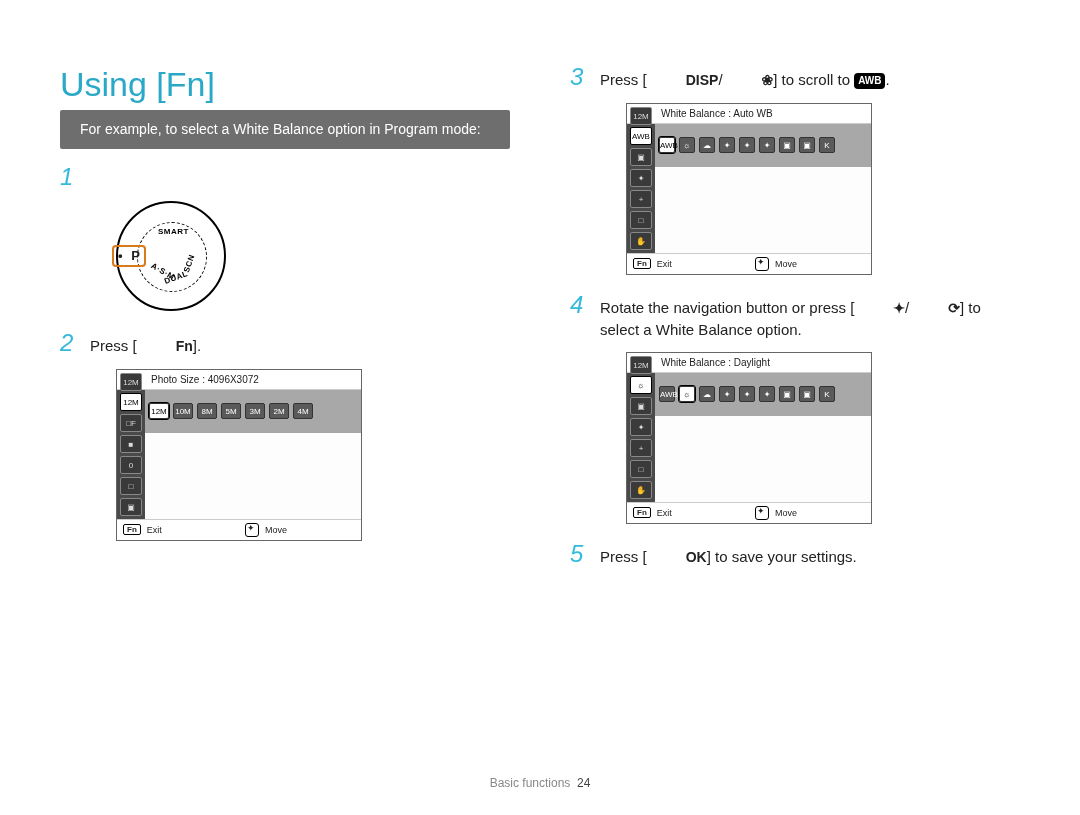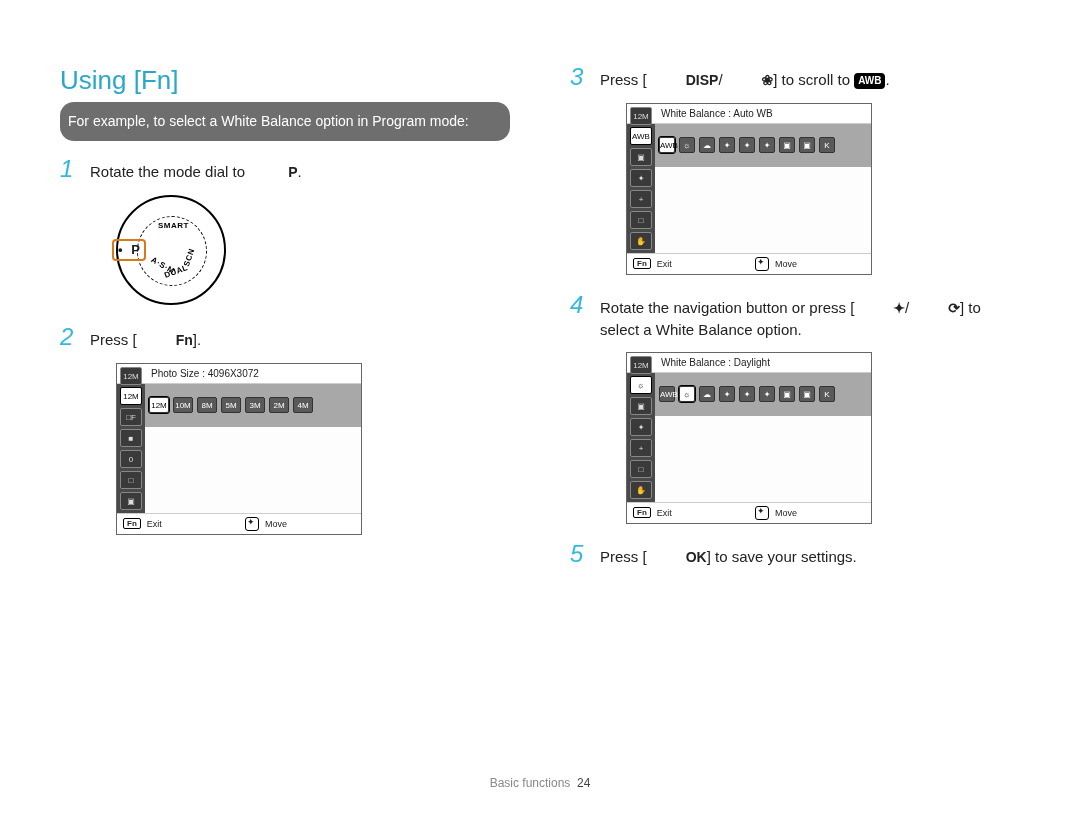--- a/index.html
+++ b/index.html
@@ -29,34 +29,34 @@
     display: flex;
     gap: 60px;
     margin-top: 10px;
   }
   .col {
     width: 450px;
   }
   h2.section-title {
     color: #2aa8c7;
     font-weight: 400;
-    font-size: 26px;
+    font-size: 34px;
     margin: 0 0 6px 0;
   }
   p.intro {
     font-size: 14px;
     margin: 0 0 16px 0;
     line-height: 1.35;
   }
   .example-pill {
     background: #6e6e6e;
     color: #fff;
-    border-radius: 14px;
+    border-radius: 2px;
     font-size: 14px;
-    padding: 10px 8px;
+    padding: 10px 20px;
     margin-bottom: 16px;
     line-height: 1.35;
   }
   .step {
     display: flex;
     align-items: flex-start;
     gap: 10px;
     margin-bottom: 12px;
   }
   .step-num {
@@ -285,23 +285,20 @@
 
     <div class="col">
 
       <h2 class="section-title">Using [Fn]</h2>
 
 
       <div class="example-pill">For example, to select a White Balance option in Program mode:</div>
 
       <div class="step">
         <div class="step-num">1</div>
-        <div class="step-text">
-          <span>Rotate the mode dial to </span><span class="glyph-box">P</span><span>.</span>
-        </div>
       </div>
 
       <div class="mode-dial-wrap">
         <div class="mode-dial">
           <div class="dial-outer"></div>
           <div class="dial-inner"></div>
           <div class="dial-label" style="left:42px;top:26px;">SMART</div>
           <div class="dial-label" style="left:34px;top:66px;transform:rotate(30deg);">A·S·M</div>
           <div class="dial-label" style="left:48px;top:72px;transform:rotate(-20deg);">DUAL</div>
           <div class="dial-label" style="left:64px;top:58px;transform:rotate(-70deg);">SCN</div>

